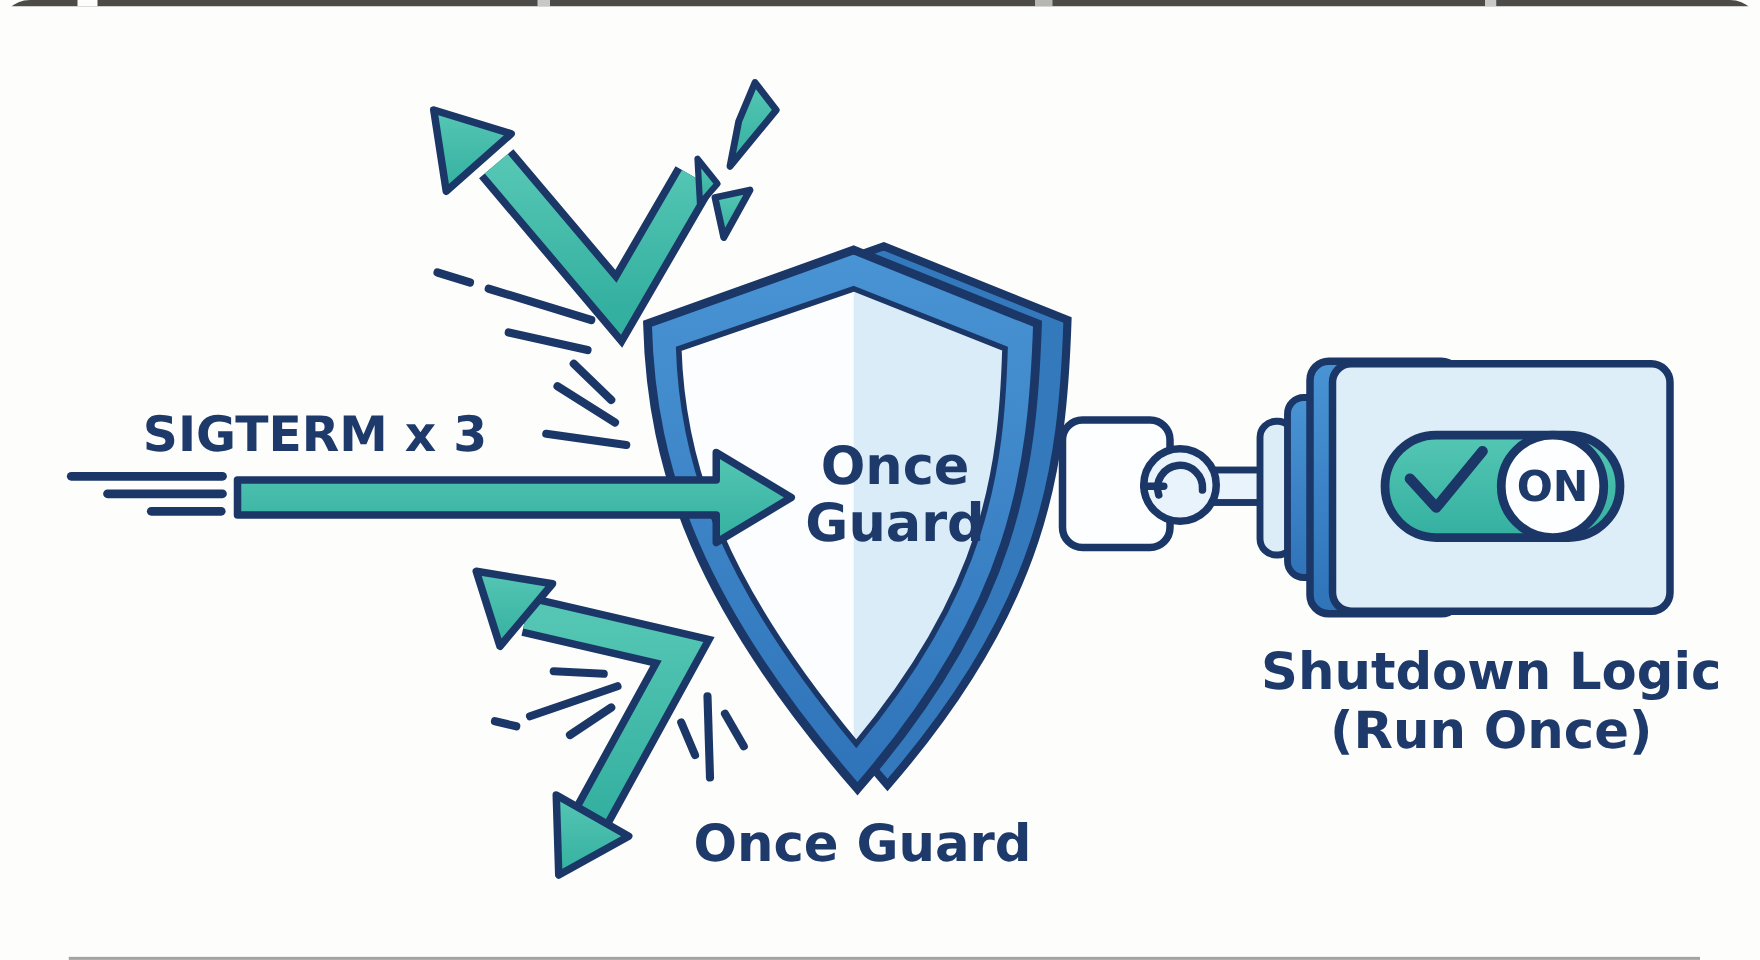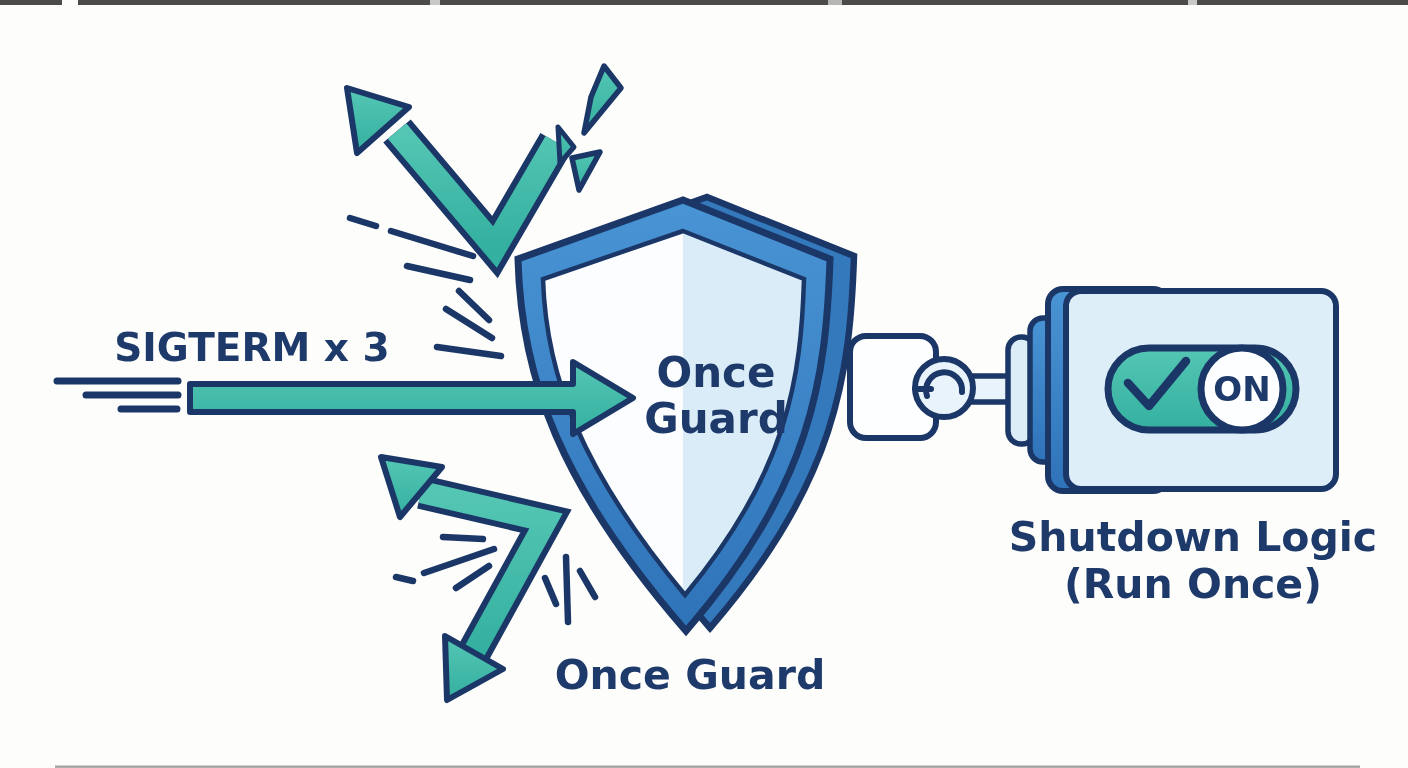--- a/index.html
+++ b/index.html
@@ -1,17 +1,17 @@
 <!DOCTYPE html>
 <html><head>
 <meta charset="utf-8">
 <style>
   html,body{margin:0;padding:0;background:#fdfdfc;}
   .stage{position:relative;width:1408px;height:768px;overflow:hidden;background:#fdfdfc;
-         font-family:"DejaVu Sans","Liberation Sans",sans-serif;}
+         font-family:"DejaVu Sans","Liberation Sans",sans-serif;border-radius:24px;}
   svg{display:block}
   text{font-family:"DejaVu Sans","Liberation Sans",sans-serif;}
   .lbl{fill:#1e3a6b;font-weight:600;}
 </style>
 </head>
 <body>
 
 <div class="stage">
 <svg width="1408" height="768" viewBox="0 0 1408 768">
   <defs>

